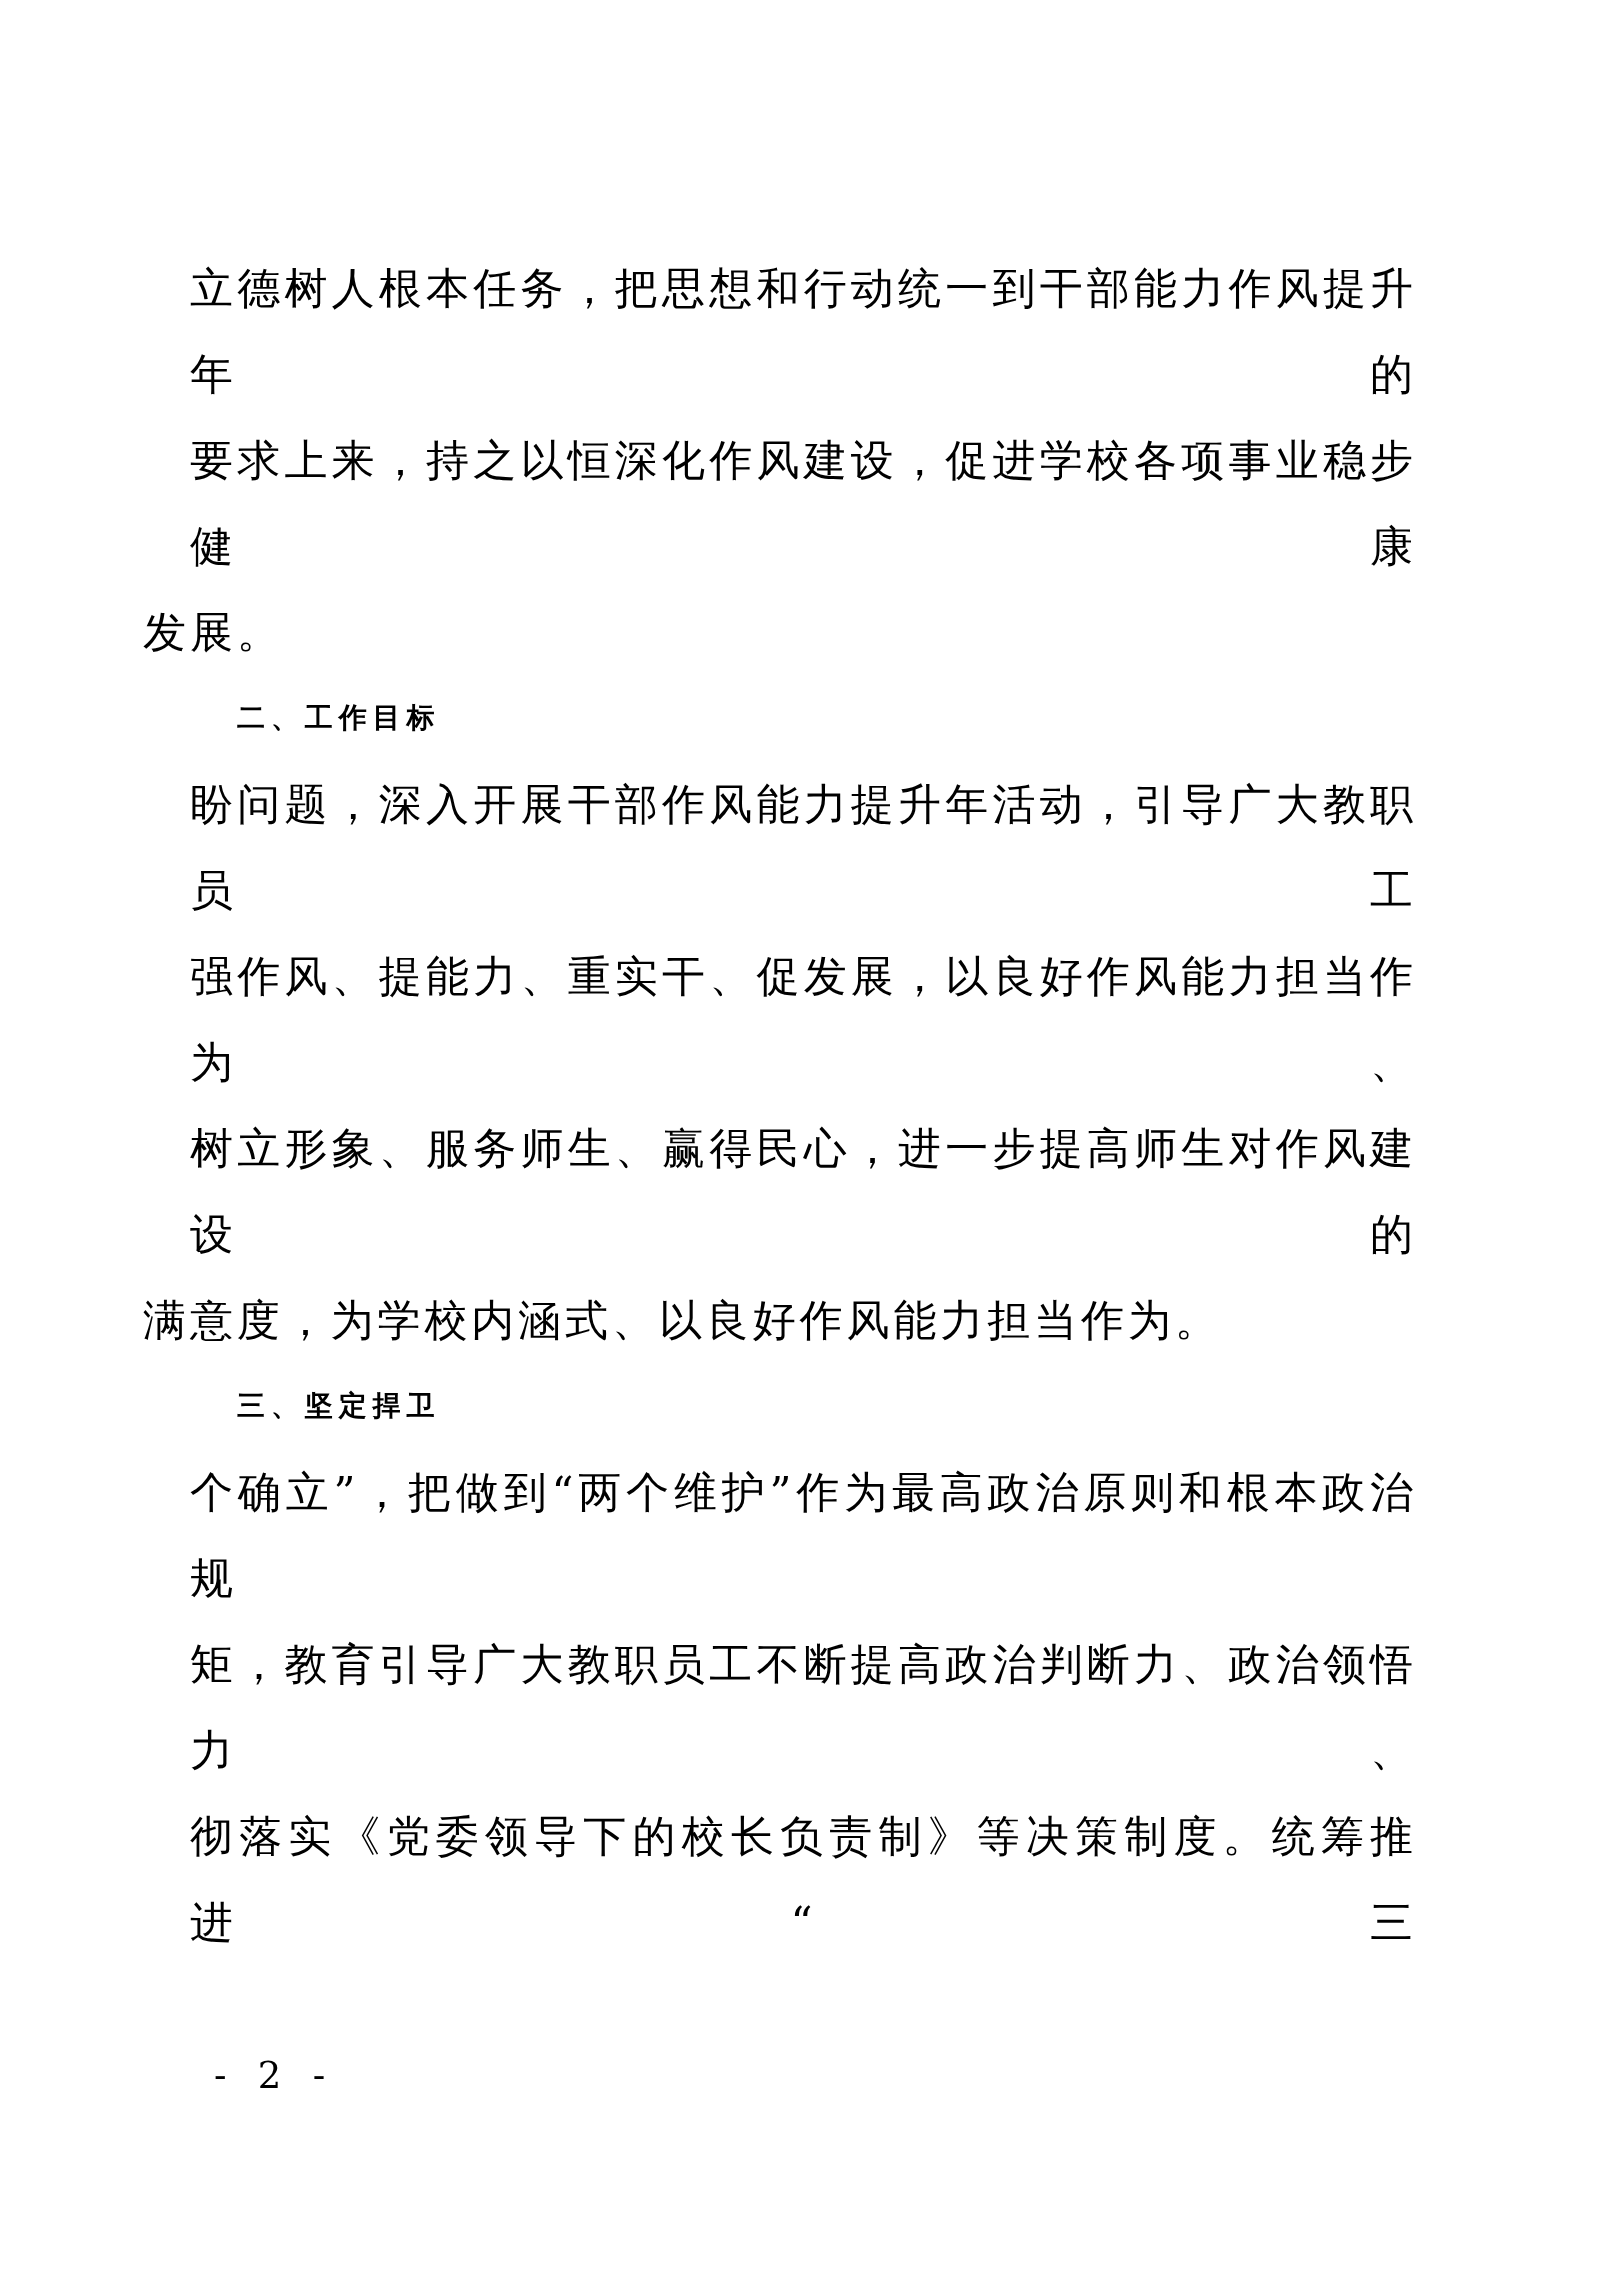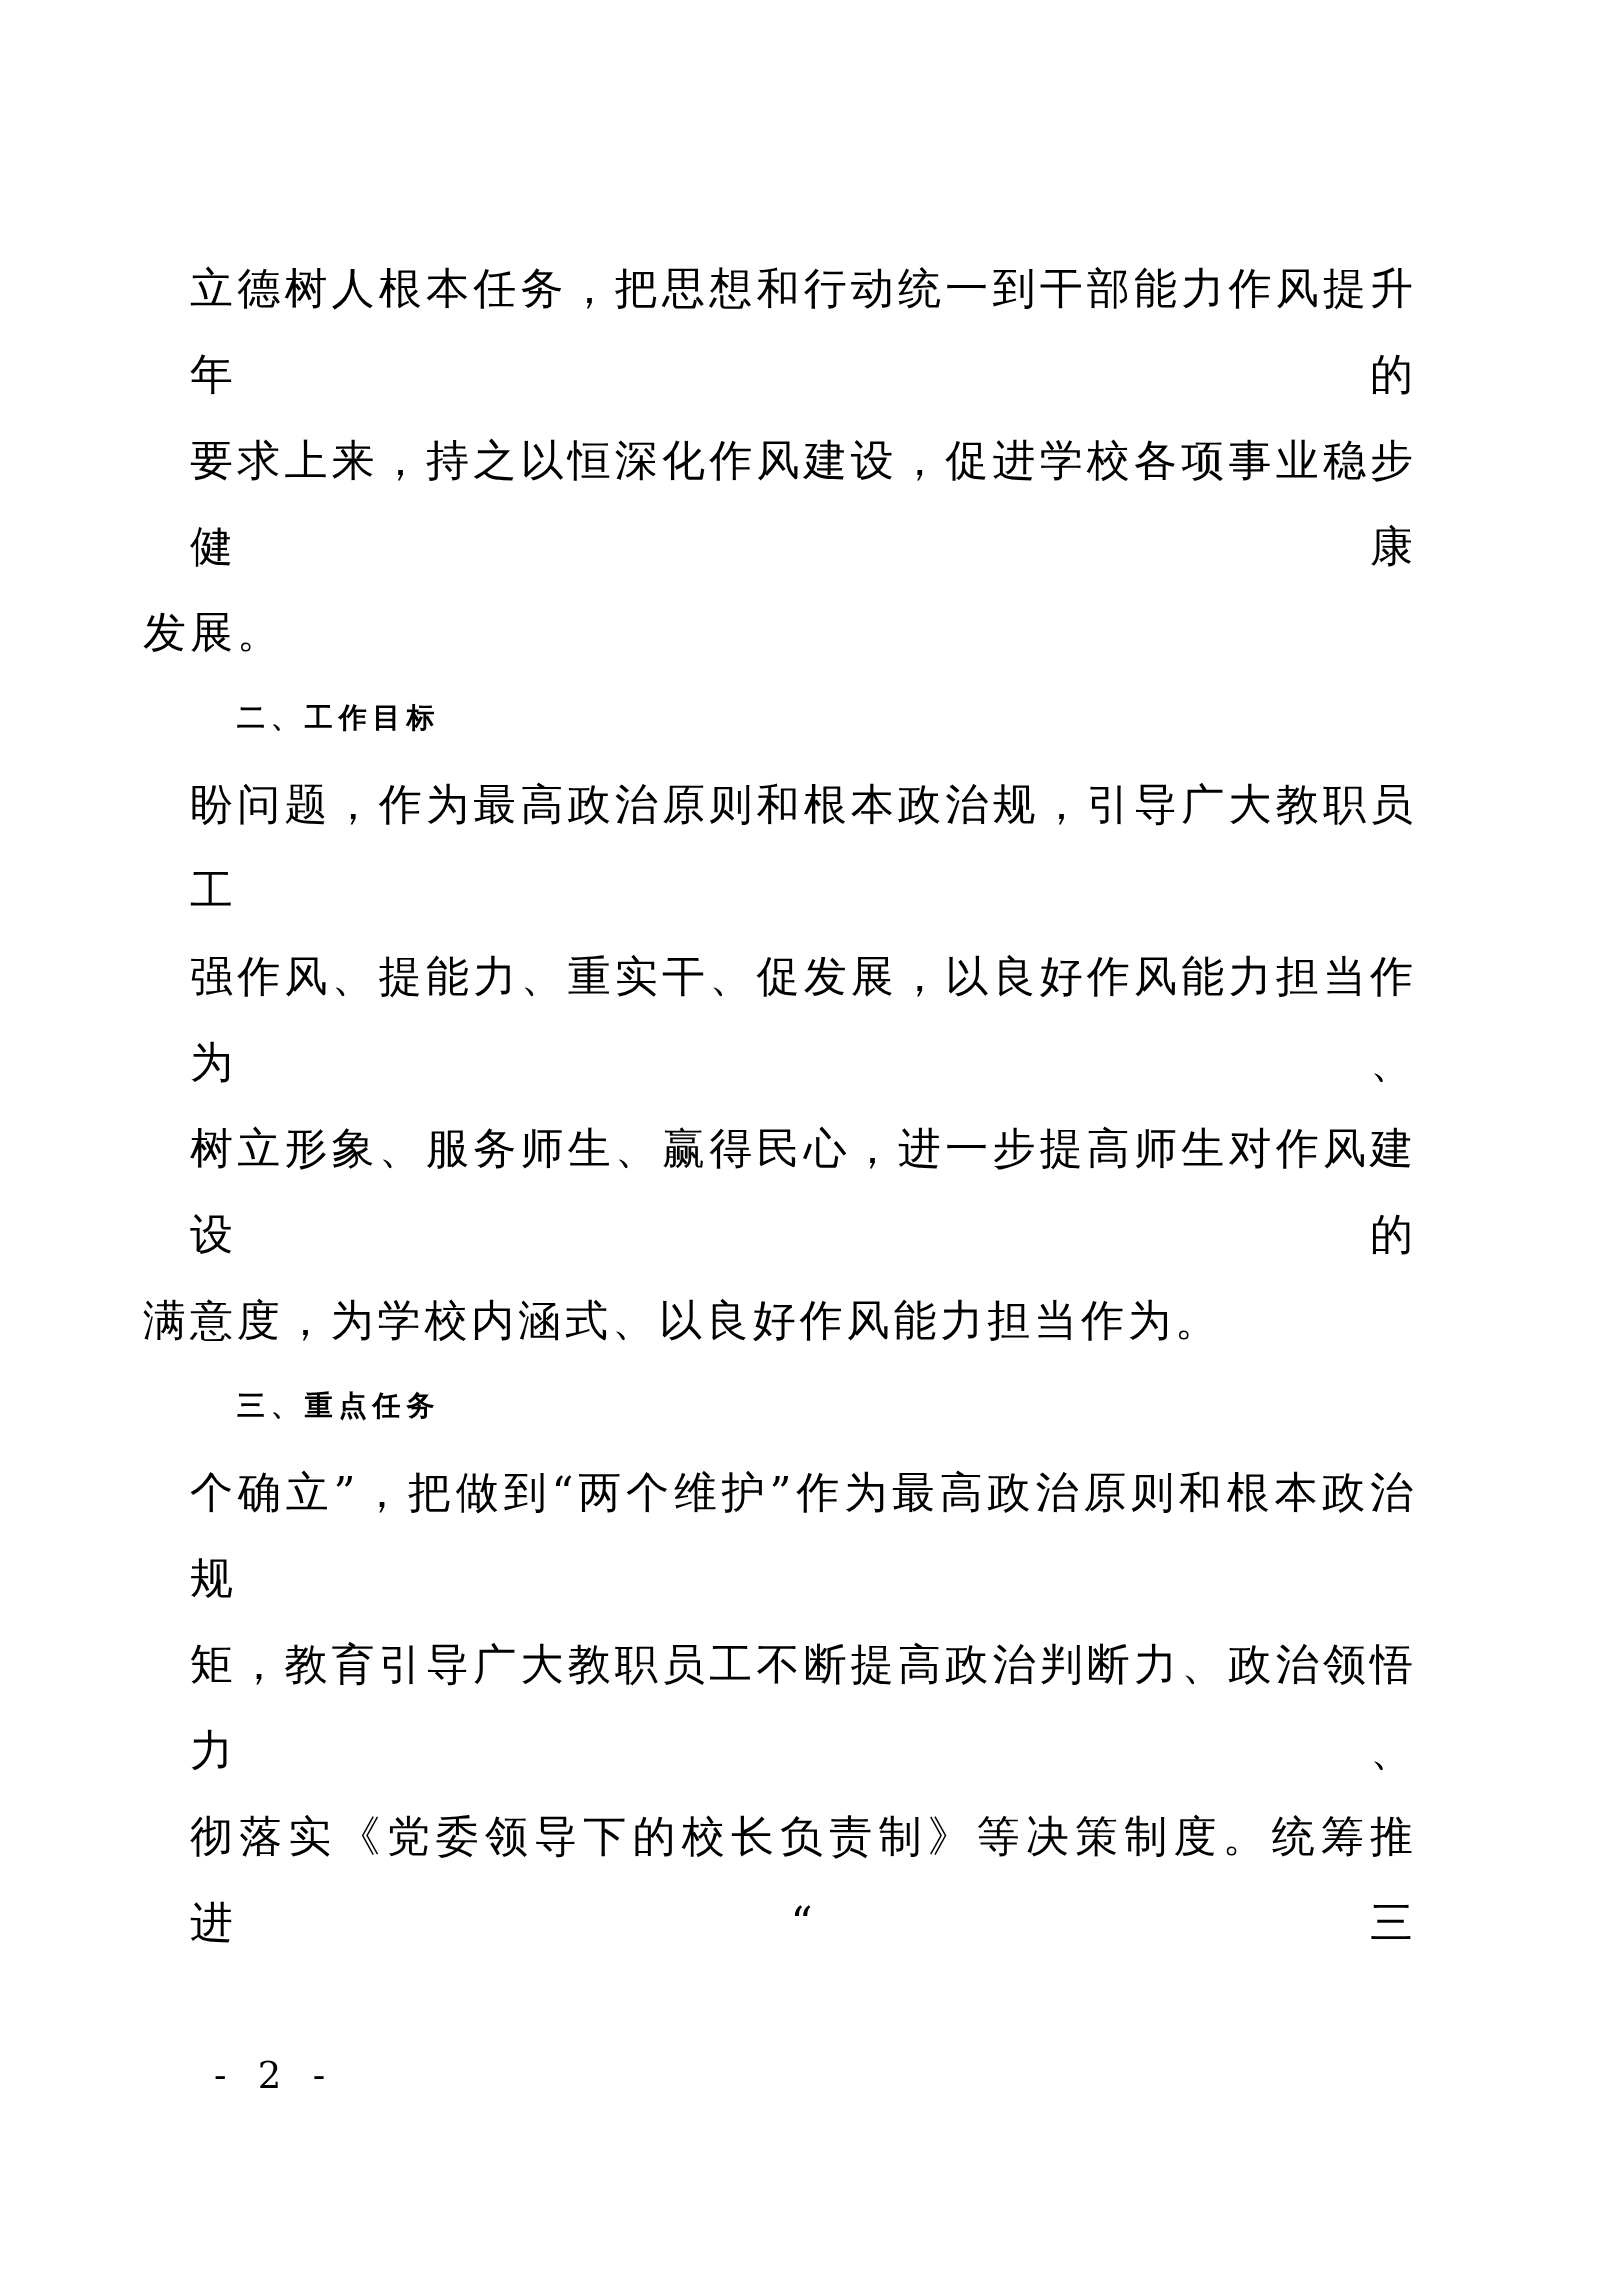--- a/index.html
+++ b/index.html
@@ -68,26 +68,26 @@
 
 <div class="page">
   <main class="content" id="content">
       <p>
         <span class="line fill">立德树人根本任务，把思想和行动统一到干部能力作风提升年的</span>
         <span class="line fill">要求上来，持之以恒深化作风建设，促进学校各项事业稳步健康</span>
         <span class="line">发展。</span>
       </p>
       <h2 class="heading">二、工作目标</h2>
       <p>
-        <span class="line fill">盼问题，作为最高政治原则和根本政治规，引导广大教职员工</span>
+        <span class="line fill">盼问题，深入开展干部作风能力提升年活动，引导广大教职员工</span>
         <span class="line fill">强作风、提能力、重实干、促发展，以良好作风能力担当作为、</span>
         <span class="line fill">树立形象、服务师生、赢得民心，进一步提高师生对作风建设的</span>
         <span class="line">满意度，为学校内涵式、以良好作风能力担当作为。</span>
       </p>
-      <h2 class="heading">三、重点任务</h2>
+      <h2 class="heading">三、坚定捍卫</h2>
       <p>
         <span class="line fill">个确立”，把做到“两个维护”作为最高政治原则和根本政治规</span>
         <span class="line fill">矩，教育引导广大教职员工不断提高政治判断力、政治领悟力、</span>
         <span class="line fill">彻落实《党委领导下的校长负责制》等决策制度。统筹推进“三</span>
       </p>
     </main>
   <div class="page-number">- 2 -</div>
 </div>
 
 

